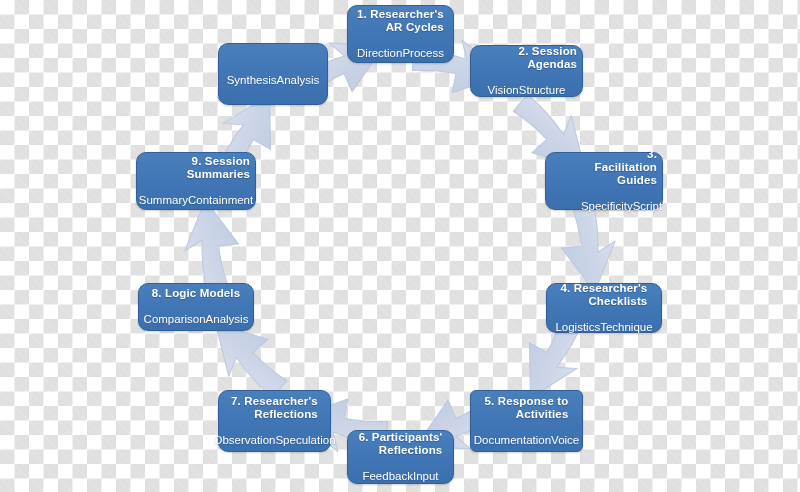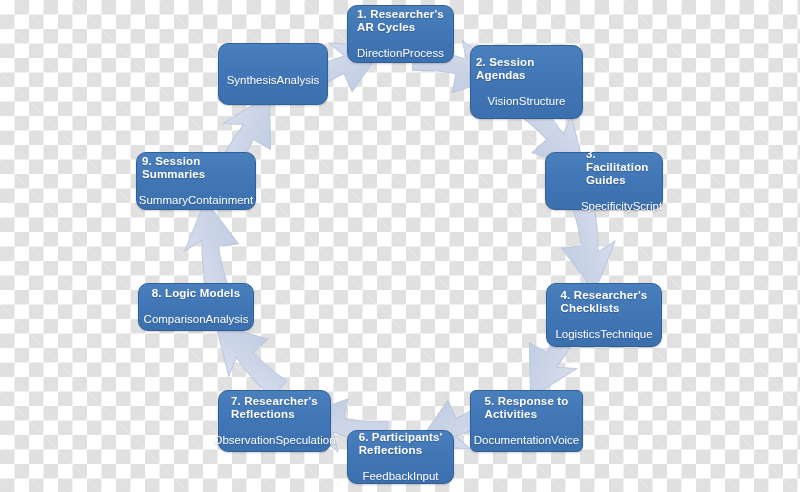--- a/index.html
+++ b/index.html
@@ -32,21 +32,21 @@
     width: 800px;
     height: 492px;
   }
   .node {
     position: absolute;
     box-sizing: border-box;
     border-radius: 10px;
     background: linear-gradient(to bottom, #4a7fbd 0%, #4277b7 45%, #3b6fae 100%);
     border: 1px solid #2f6098;
     color: #ffffff;
-    text-align: left;
+    text-align: right;
     display: flex;
     flex-direction: column;
     align-items: center;
     justify-content: center;
     padding: 4px 5px;
     box-shadow: 0 1px 2px rgba(0,0,0,0.18);
   }
   .node-title {
     font-weight: bold;
     font-size: 11.5px;
@@ -201,37 +201,37 @@
 
   <div class="node" style="left: 347px; top: 5px; width: 107px; height: 58px;">
     <div class="node-title">1. Researcher's
 AR Cycles</div>
     <div class="node-subs">
       <div class="node-sub">Direction</div>
       <div class="node-sub">Process</div>
     </div>
   </div>
 
-  <div class="node" style="left: 470px; top: 45px; width: 113px; height: 74px;">
+  <div class="node" style="left: 470px; top: 45px; width: 113px; height: 52px;">
     <div class="node-title">2. Session Agendas</div>
     <div class="node-subs">
       <div class="node-sub">Vision</div>
       <div class="node-sub">Structure</div>
     </div>
   </div>
 
   <div class="node" style="left: 545px; top: 152px; width: 118px; height: 58px; padding-left: 40px;">
     <div class="node-title">3. Facilitation Guides</div>
     <div class="node-subs">
       <div class="node-sub">Specificity</div>
       <div class="node-sub">Script</div>
     </div>
   </div>
 
-  <div class="node" style="left: 546px; top: 283px; width: 116px; height: 64px;">
+  <div class="node" style="left: 546px; top: 283px; width: 116px; height: 50px;">
     <div class="node-title">4. Researcher's
 Checklists</div>
     <div class="node-subs">
       <div class="node-sub">Logistics</div>
       <div class="node-sub">Technique</div>
     </div>
   </div>
 
   <div class="node" style="left: 470px; top: 390px; width: 113px; height: 62px; border-radius: 6px;">
     <div class="node-title">5. Response  to

